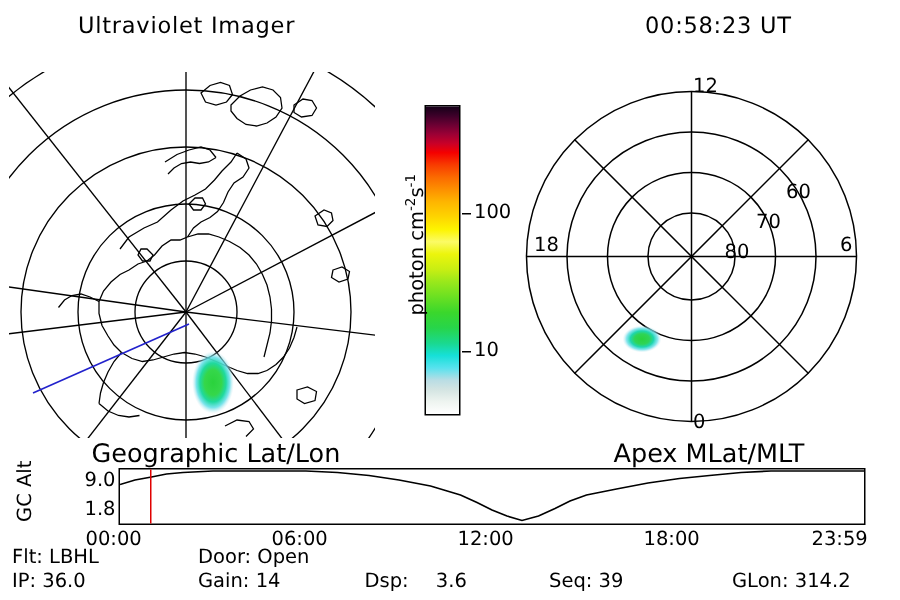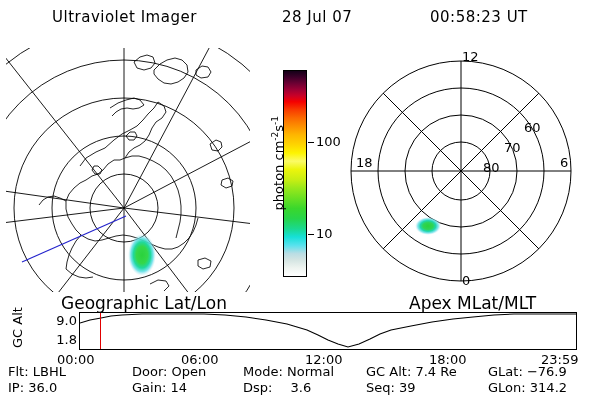--- a/index.html
+++ b/index.html
@@ -61,21 +61,20 @@
   .f-cell{position:absolute;white-space:nowrap;}
   .r0{top:0;} .r1{top:16px;}
   .c0{left:8px;} .c1{left:132px;} .c2{left:243px;} .c3{left:366px;} .c4{left:488px;}
 </style>
 </head>
 <body>
 
 <div id="root">
 
   <div class="hdr" id="hdr-title">Ultraviolet Imager</div>
-  <div class="hdr" id="hdr-date">28 Jul 07</div>
   <div class="hdr" id="hdr-time">00:58:23 UT</div>
 
   <div id="geo-panel">
     <svg id="geo-svg" width="244" height="244" viewBox="0 0 244 244">
       <defs>
         <radialGradient id="spotGeo" cx="50%" cy="50%" r="50%">
           <stop offset="0%" stop-color="#2ad23c"></stop>
           <stop offset="40%" stop-color="#35d74a"></stop>
           <stop offset="62%" stop-color="#20d9a0"></stop>
           <stop offset="80%" stop-color="#62dfe8" stop-opacity="0.85"></stop>
@@ -224,32 +223,20 @@
 
   <div id="footer">
     <div class="f-cell r0 c0">
       <span>Flt:</span>
       <span>LBHL</span>
     </div>
     <div class="f-cell r0 c1">
       <span>Door:</span>
       <span>Open</span>
     </div>
-    <div class="f-cell r0 c2">
-      <span>Mode:</span>
-      <span>Normal</span>
-    </div>
-    <div class="f-cell r0 c3">
-      <span>GC Alt:</span>
-      <span>7.4 Re</span>
-    </div>
-    <div class="f-cell r0 c4">
-      <span>GLat:</span>
-      <span>−76.9</span>
-    </div>
 
     <div class="f-cell r1 c0">
       <span>IP:</span>
       <span>36.0</span>
     </div>
     <div class="f-cell r1 c1">
       <span>Gain:</span>
       <span>14</span>
     </div>
     <div class="f-cell r1 c2">

